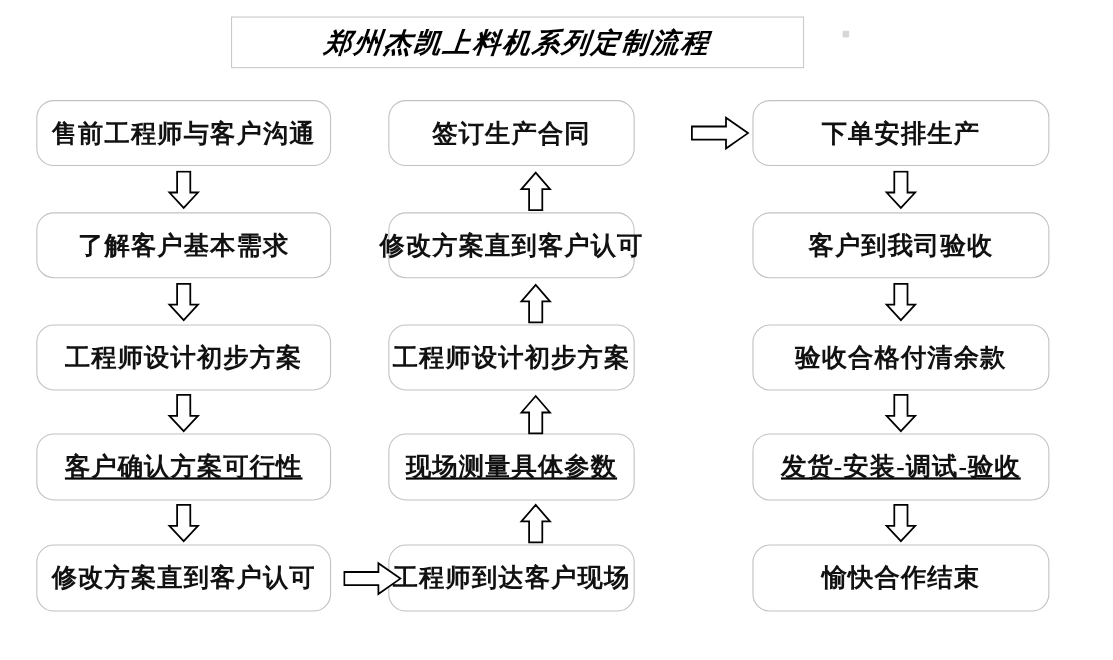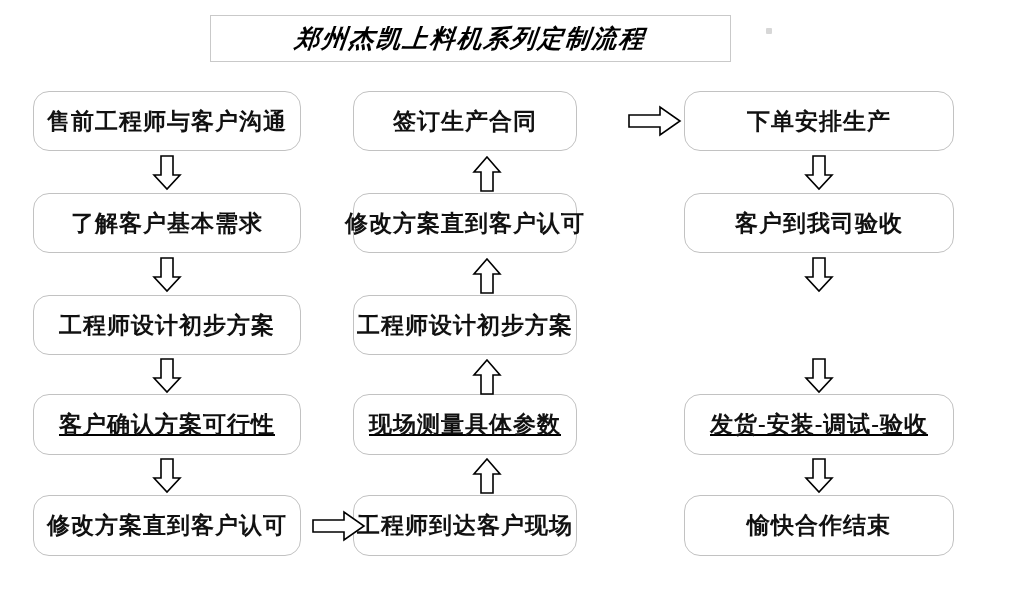--- a/index.html
+++ b/index.html
@@ -143,20 +143,23 @@
   <div class="node col-mid row5">
     <span class="node-label">工程师到达客户现场</span>
   </div>
 
   <div class="node col-right row1">
     <span class="node-label">下单安排生产</span>
   </div>
   <div class="node col-right row2">
     <span class="node-label">客户到我司验收</span>
   </div>
+  <div class="node col-right row3">
+    <span class="node-label">验收合格付清余款</span>
+  </div>
   <div class="node col-right row5">
     <span class="node-label">愉快合作结束</span>
   </div>
   <div class="node col-right row4">
     <span class="node-label">发货-安装-调试-验收</span>
   </div>
 
   <div class="arrow" style="left:148px; top:155px;">
     <svg width="38" height="36" viewBox="0 0 38 36">
       <polygon points="13,1 25,1 25,20 32,20 19,34 6,20 13,20"></polygon>

